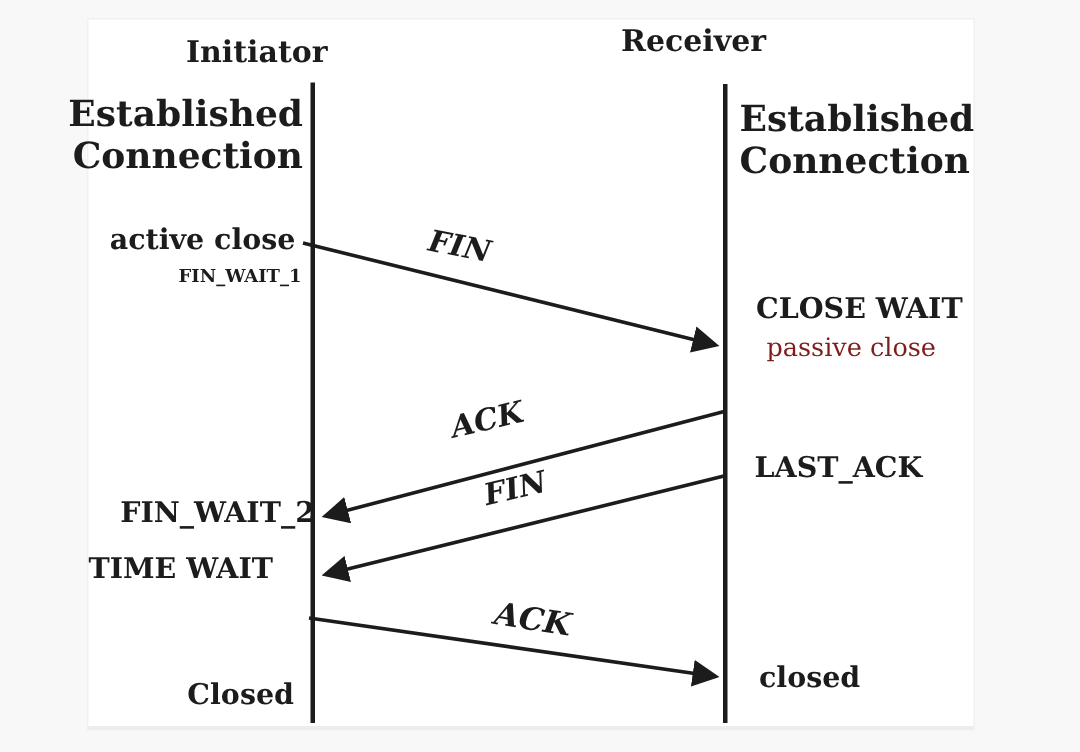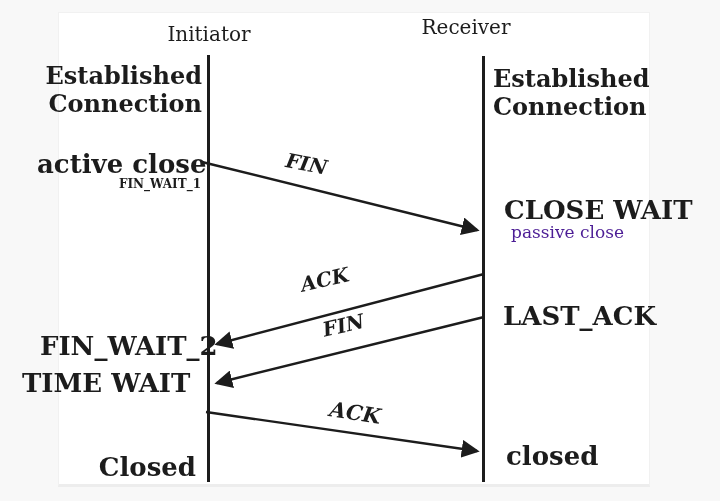--- a/index.html
+++ b/index.html
@@ -28,50 +28,49 @@
   .lifeline {
     position: absolute;
     width: 3px;
     background: #1c1c1c;
   }
   .lifeline-initiator { left: 207px; top: 55px; height: 427px; }
   .lifeline-receiver  { left: 482px; top: 56px; height: 426px; }
 
   .title {
     font-size: 20px;
-    font-weight: 400;
-    text-align: center;
+    font-weight: 700;
     width: 170px;
   }
   .title-initiator { left: 124px; top: 22px; }
-  .title-receiver  { left: 381px; top: 15px; }
+  .title-receiver  { left: 414px; top: 15px; }
 
   .established {
     font-size: 24px;
     font-weight: 600;
     line-height: 28px;
     white-space: pre-line;
     width: 160px;
   }
   .est-left  { left: 42px;  top: 62px; text-align: right; }
   .est-right { left: 493px; top: 65px; text-align: left; }
 
   .state {
     font-weight: bold;
-    font-size: 26px;
+    font-size: 19px;
     white-space: nowrap;
   }
   .ralign { width: 160px; text-align: right; }
 
   .state-active-close { left: 37px;  top: 149px; }
   .state-fin-wait-1   { left: 41px;  top: 177px; font-size: 12px; }
   .state-close-wait   { left: 504px; top: 195px; }
-  .state-passive      { left: 511px; top: 222px; font-weight: normal; font-size: 17px; color: #4c1d95; }
+  .state-passive      { left: 511px; top: 222px; font-weight: normal; font-size: 17px; color: #7f1d1d; }
   .state-last-ack     { left: 503px; top: 301px; }
-  .state-fin-wait-2   { left: 40px;  top: 331px; }
+  .state-fin-wait-2   { left: 50px;  top: 331px; }
   .state-time-wait    { left: 22px;  top: 368px; }
   .state-closed-l     { left: 36px;  top: 452px; }
   .state-closed-r     { left: 506px; top: 441px; }
 
   .msg-label {
     font-weight: bold;
     font-style: italic;
     font-size: 20px;
     white-space: nowrap;
     transform-origin: left center;

